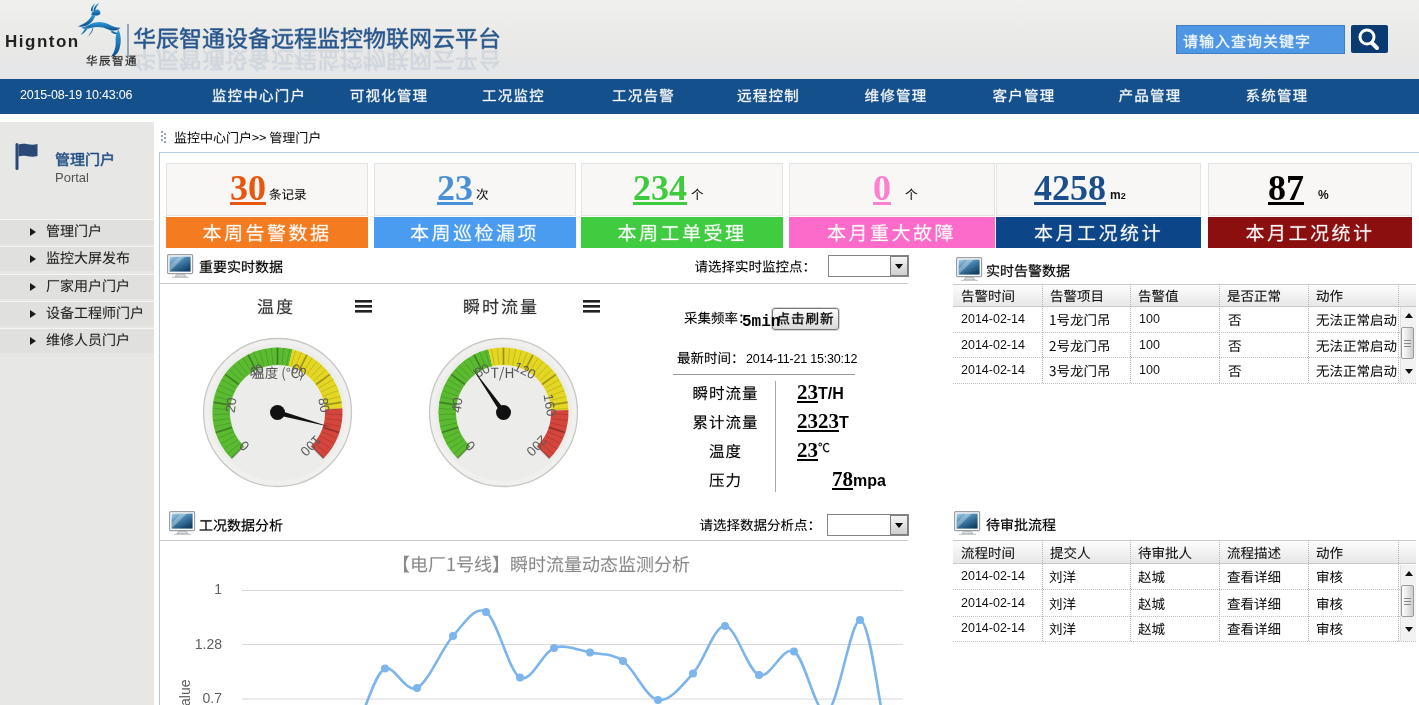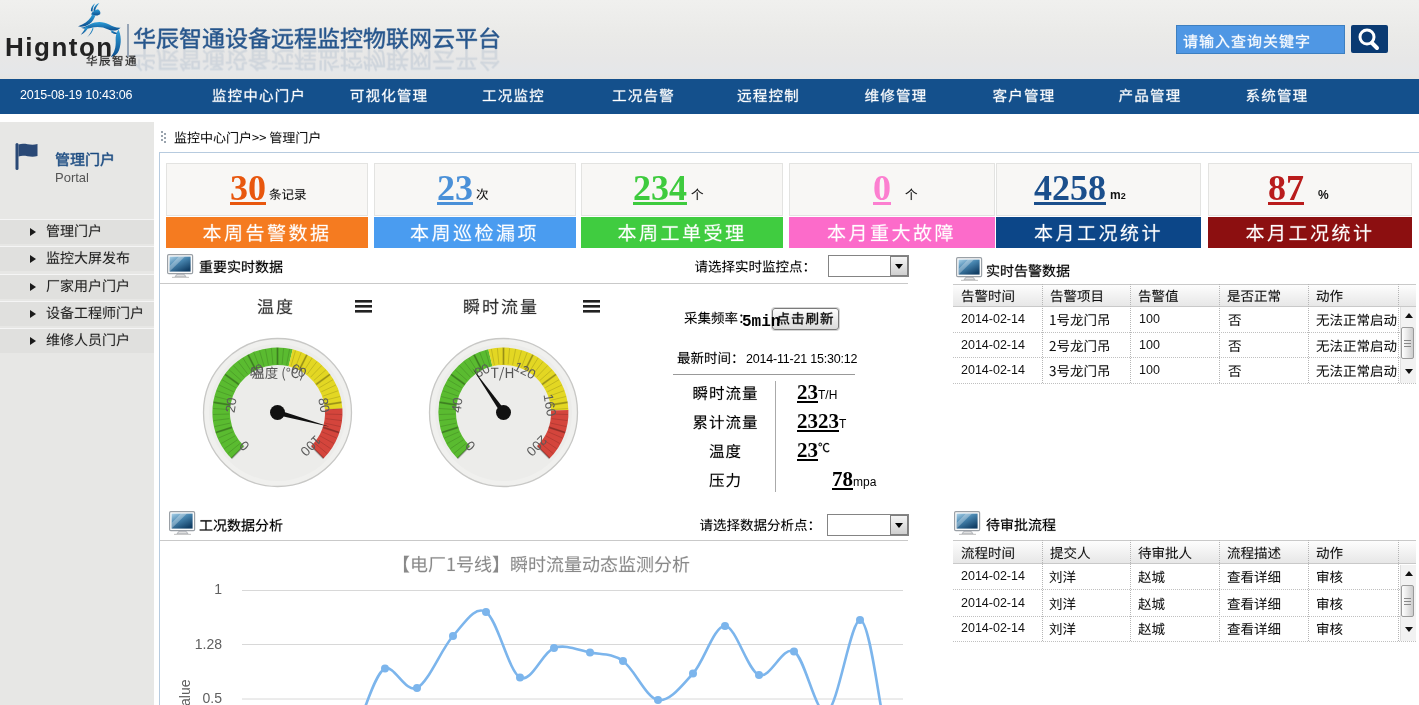--- a/index.html
+++ b/index.html
@@ -22,41 +22,41 @@
 .sel{background:#fff;border:1px solid #848484;width:81px;height:22px}
 .selbtn{position:absolute;right:0;top:0;width:18px;height:20px;
  background:linear-gradient(#f5f5f5,#cfcfcf);border:1px solid #7f7f7f}
 .selbtn:after{content:"";position:absolute;left:3.5px;top:7px;width:0;height:0;
  border-top:5px solid #000;border-left:4px solid transparent;border-right:4px solid transparent}
 #refreshbtn{left:772px;top:308px;width:67px;height:22px;border:1px solid #7b7b7b;
  border-radius:3px;background:linear-gradient(#fefefe,#dadada);box-shadow:0 0 0 1px #d5d5d5}
 .mono{font-family:"Liberation Mono",monospace}
 .rv{font-family:"Liberation Serif",serif;font-weight:bold;font-size:21px;
  text-decoration:underline;color:#000}
-.ru{font-weight:normal;font-size:12px;color:#000}
+.ru{font-weight:bold;font-size:16px;color:#000}
 .dotv{border-left:1px dotted #b5b5b5}
 .doth{border-top:1px dotted #c0c0c0}
 .thead{background:linear-gradient(#fdfdfd,#e7e7e7);border-top:1px solid #c9c9c9;
  border-bottom:1px solid #c9c9c9}
 .cellA{font-size:12.5px;color:#111}
 .track{background:#f2f2f2;border-left:1px solid #e0e0e0}
 .thumb{position:absolute;left:1px;width:13px;border:1px solid #9a9a9a;border-radius:2px;
  background:linear-gradient(90deg,#ffffff,#ececec 40%,#cccccc)}
 .grip{position:absolute;left:3px;width:7px;height:1px;background:#888}
 .arrow-u{position:absolute;left:4px;width:0;height:0;border-bottom:5px solid #111;
  border-left:4.5px solid transparent;border-right:4.5px solid transparent}
 .arrow-d{position:absolute;left:4px;width:0;height:0;border-top:5px solid #111;
  border-left:4.5px solid transparent;border-right:4.5px solid transparent}
 .ylab{color:#606060;font-size:14px;text-align:right;width:40px}
 </style></head><body>
 <div id="hdr" class="abs"></div>
 <div id="nav" class="abs"></div>
 <div id="navdate" class="abs">2015-08-19 10:43:06</div>
 <div id="sb" class="abs"></div>
-<div class="abs" style="left:5px;top:32px;font-size:26px;font-weight:bold;letter-spacing:1.5px;color:#222">Hignton</div>
+<div class="abs" style="left:5px;top:32px;font-size:17px;font-weight:bold;letter-spacing:1.5px;color:#222">Hignton</div>
 <div class="abs" style="left:55px;top:170px;font-size:13px;color:#555">Portal</div>
 <div class="abs" style="left:127px;top:24px;width:2px;height:33px;background:#97a5b6"></div>
 <div class="abs" style="left:1176px;top:25px;width:169px;height:29px;background:#4f97e4;border:1px solid #3d7fc0"></div>
 <div class="abs" style="left:1351px;top:25px;width:37px;height:28px;background:#0a3a72;border-radius:2px"></div>
 <div class="abs sbitem" style="top:219px">
     <span class="tri"></span>
   </div>
 <div class="abs sbitem" style="top:246px">
     <span class="tri"></span>
   </div>
@@ -81,21 +81,21 @@
 <div class="abs banner" style="left:581.0px;width:202px;background:#40cc40"></div>
 <div class="abs cnum" style="left:557.0px;color:#3ecb3e">234</div>
 <div class="abs numbox" style="left:788.5px;width:206px"></div>
 <div class="abs banner" style="left:788.5px;width:206px;background:#fc6bca"></div>
 <div class="abs cnum" style="left:761.0px;color:#fc7fd0">0</div>
 <div class="abs numbox" style="left:996.0px;width:205px"></div>
 <div class="abs banner" style="left:996.0px;width:205px;background:#0c4688"></div>
 <div class="abs cnum" style="left:976.0px;color:#1b4f8c">4258</div>
 <div class="abs numbox" style="left:1208.0px;width:204px"></div>
 <div class="abs banner" style="left:1208.0px;width:204px;background:#8c0f10"></div>
-<div class="abs cnum" style="left:1174.0px;color:#b91c1c">87</div>
+<div class="abs cnum" style="left:1174.0px;color:#000000">87</div>
 <div class="abs" style="left:1110px;top:188px;font-size:12px;color:#111;font-weight:bold">m<span style="font-size:9px">2</span></div>
 <div class="abs" style="left:1318px;top:188px;font-size:12px;color:#111;font-weight:bold">%</div>
 <div class="abs hline" style="left:160px;top:283px;width:748px"></div>
 <div class="abs hline" style="left:160px;top:540px;width:748px"></div>
 <div class="abs sel" style="left:828px;top:255px">
     <span class="selbtn"></span>
   </div>
 <div class="abs sel" style="left:827px;top:514px;width:82px">
     <span class="selbtn"></span>
   </div>
@@ -103,21 +103,21 @@
 <div class="abs mono" style="left:742px;top:313px;font-size:16px;font-weight:bold">5min</div>
 <div class="abs" style="left:746px;top:352px;font-size:12.5px;letter-spacing:-0.2px">2014-11-21 15:30:12</div>
 <div class="abs" style="left:673px;top:374px;width:182px;height:1px;background:#999"></div>
 <div class="abs" style="left:775px;top:381px;width:1px;height:111px;background:#aaa"></div>
 <div class="abs" style="left:797px;top:380px"><span class="rv">23</span><span class="ru">T/H</span></div>
 <div class="abs" style="left:797px;top:409px"><span class="rv">2323</span><span class="ru">T</span></div>
 <div class="abs" style="left:797px;top:438px"><span class="rv">23</span><span class="ru"></span></div>
 <div class="abs" style="left:832px;top:467px"><span class="rv">78</span><span class="ru">mpa</span></div>
 <div class="abs ylab" style="left:182px;top:581px">1</div>
 <div class="abs ylab" style="left:182px;top:636px">1.28</div>
-<div class="abs ylab" style="left:182px;top:690px">0.5</div>
+<div class="abs ylab" style="left:182px;top:690px">0.7</div>
 <div class="abs thead" style="left:953px;top:284px;width:463px;height:23px"></div>
 <div class="abs dotv" style="left:1042px;top:284px;width:1px;height:99px"></div>
 <div class="abs dotv" style="left:1130px;top:284px;width:1px;height:99px"></div>
 <div class="abs dotv" style="left:1219px;top:284px;width:1px;height:99px"></div>
 <div class="abs dotv" style="left:1308px;top:284px;width:1px;height:99px"></div>
 <div class="abs dotv" style="left:1398px;top:284px;width:1px;height:99px"></div>
 <div class="abs doth" style="left:953px;top:332px;width:463px;height:1px"></div>
 <div class="abs doth" style="left:953px;top:357px;width:463px;height:1px"></div>
 <div class="abs doth" style="left:953px;top:383px;width:463px;height:1px"></div>
 <div class="abs thead" style="left:953px;top:540px;width:463px;height:24px"></div>

